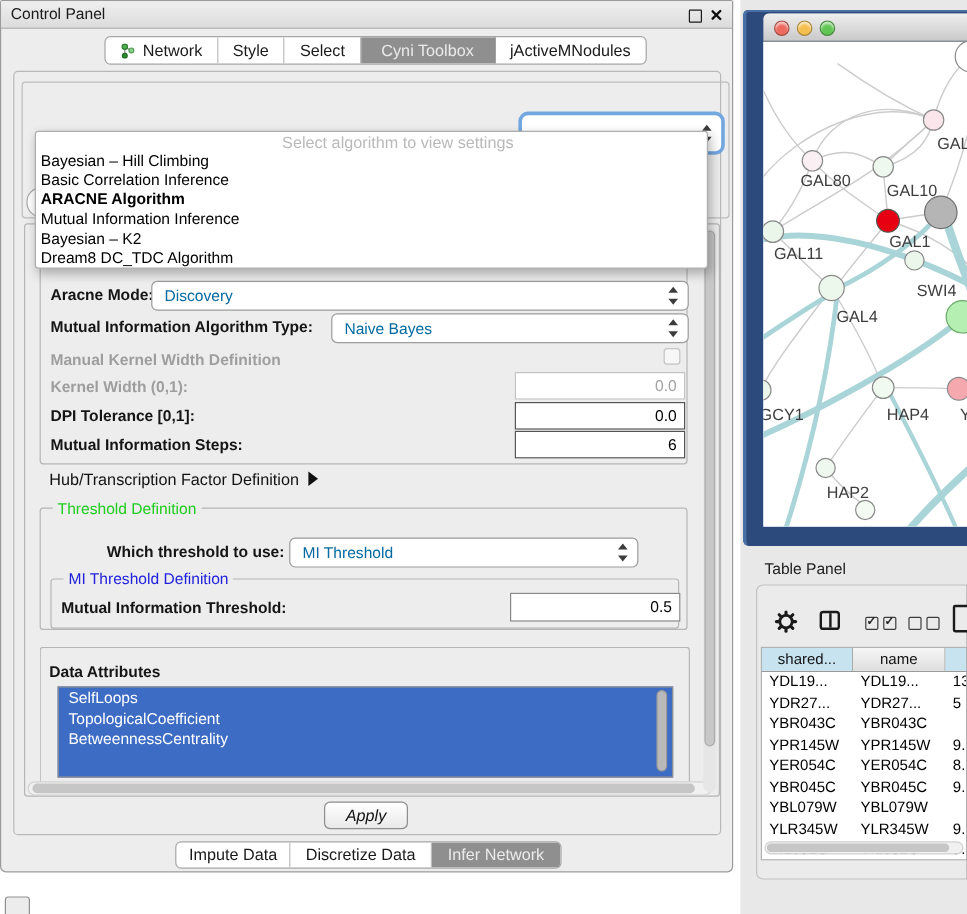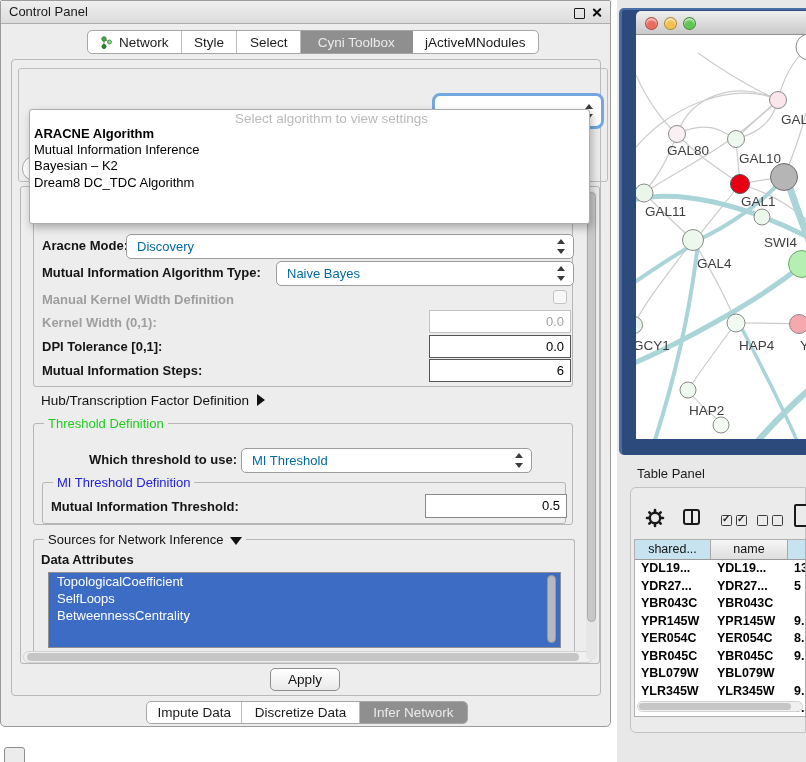--- a/index.html
+++ b/index.html
@@ -63,21 +63,21 @@
          border-left:8px solid #111;margin-left:8px;vertical-align:-1px;}
   .tri-down{display:inline-block;width:0;height:0;border-left:6.5px solid transparent;border-right:6.5px solid transparent;
          border-top:8px solid #111;margin-left:6px;vertical-align:-1px;}
   .attr-list{background:#3d6cc4;border:1px solid #8f8f8f;box-sizing:border-box;overflow:hidden;}
   .attr-item{font-size:13px;color:#ffffff;height:17px;line-height:17px;padding-left:8px;white-space:nowrap;}
   .vscroll{background:#e6e6e6;border-radius:6px;}
   .vthumb{position:absolute;left:1px;right:1px;background:#c7c7c7;border:1px solid #ababab;border-radius:5px;box-sizing:border-box;}
   .hscroll{background:#f0f0f0;border:1px solid #d2d2d2;border-radius:6px;box-sizing:border-box;}
   .hthumb{position:absolute;top:1px;bottom:1px;background:#c6c6c6;border-radius:5px;}
   .apply{width:70px;height:23px;background:linear-gradient(#ffffff,#e9e9e9);border:1px solid #8e8e8e;
-         border-radius:5px;font-size:13.5px;color:#111;text-align:center;line-height:21px;box-sizing:border-box;}
+         border-radius:5px;font-size:13.5px;color:#111;text-align:center;line-height:21px;box-sizing:border-box;font-style:italic;}
   
   .right-bg{left:617px;top:0;width:189px;height:762px;background:#e8e8e8;}
   .net-frame{left:619px;top:8px;width:187px;height:447px;background:#2c4a7b;border-left:3px solid #4a6fa5;
          border-top:2px solid #4a6fa5;border-radius:5px 0 0 5px;box-sizing:border-box;}
   .net-titlebar{left:14px;top:1px;width:171px;height:24px;background:linear-gradient(#efefef,#c9c9c9);
          border-radius:5px 0 0 0;border-bottom:1px solid #8f8f8f;box-sizing:border-box;}
   .tl{top:6px;width:13px;height:13px;border-radius:50%;box-sizing:border-box;border:1px solid rgba(0,0,0,.3);
       box-shadow:inset 0 2px 2px rgba(255,255,255,.65);}
   .net-canvas{left:14px;top:25px;width:200px;height:404px;background:#ffffff;overflow:hidden;}
   
@@ -88,21 +88,21 @@
   .split-ic{left:52px;top:21px;width:17px;height:16px;border:2px solid #1a1a1a;border-radius:3px;box-sizing:border-box;}
   .split-ic::after{content:"";position:absolute;left:50%;top:0;bottom:0;width:2px;margin-left:-1px;background:#1a1a1a;}
   .mini-cb{position:relative;display:inline-block;width:9px;height:9px;border:1.5px solid #3c3c3c;border-radius:1.5px;margin:0 2px;box-sizing:content-box;}
   .mini-cb.ck::after{content:"✓";position:absolute;top:-3px;left:0;font-size:10px;font-weight:bold;color:#222;}
   .cb-grp{left:88px;top:24px;} .cb-grp2{left:124px;top:24px;}
   .doc-ic{left:163px;top:16px;width:14px;height:23px;border:2px solid #1a1a1a;border-radius:2px;box-sizing:border-box;background:#ebebeb;}
   .tbl-box{left:3px;top:51px;width:172px;height:178px;background:#ffffff;border:1px solid #b0b0b0;box-sizing:border-box;overflow:hidden;}
   .tbl-head{display:flex;height:19px;border-bottom:1px solid #9a9a9a;}
   .th{font-size:12.5px;color:#111;text-align:center;line-height:19px;box-sizing:border-box;border-right:1px solid #a9a9a9;overflow:hidden;}
   .th.selcol{background:#c7e3ef;} .th.normcol{background:linear-gradient(#f6f6f6,#dedede);}
-  .tr{display:flex;height:17.5px;font-weight:bold;}
+  .tr{display:flex;height:17.5px;}
   .td{font-size:12.5px;color:#000;line-height:17.5px;padding-left:6px;box-sizing:border-box;overflow:hidden;white-space:nowrap;}
   .tp-hscroll{left:2px;top:161px;width:166px;height:11px;}
   .mini-win{left:4px;top:747px;width:19px;height:20px;background:#ececec;border:1px solid #8f8f8f;border-radius:3px;}
   .edge-artifact{left:3px;top:0;width:2px;height:6px;background:#777;}
   .topstrip{left:0;top:0;width:612px;height:8px;background:#f6f6f6;}
 </style>
 </head>
 <body>
 
 <div class="abs topstrip"></div>
@@ -149,20 +149,22 @@
           <i class="up"></i>
           <i class="dn"></i>
         </span>
     </div>
     <div class="abs rem-combo-file">
       <span>galFiltered.sif default node</span>
     </div>
 
     <div class="abs dropdown">
       <div class="dd-placeholder">Select algorithm to view settings</div>
+      <div class="dd-item">Bayesian – Hill Climbing</div>
+      <div class="dd-item">Basic Correlation Inference</div>
       <div class="dd-item bold">ARACNE Algorithm</div>
       <div class="dd-item">Mutual Information Inference</div>
       <div class="dd-item">Bayesian – K2</div>
       <div class="dd-item">Dream8 DC_TDC Algorithm</div>
     </div>
 
     <div class="abs group" style="left:8px;top:126px;width:580px;height:478px;">
       <span class="legend" style="left:14px;">Cyni Algorithm Settings</span>
 
       <div class="abs group" style="left:12px;top:26px;width:540px;height:174px;">
@@ -216,27 +218,24 @@
         <div class="abs group" style="left:8px;top:58px;width:524px;height:42px;">
           <span class="legend blue">MI Threshold Definition</span>
           <span class="abs lbl" style="left:8px;top:16px;">Mutual Information Threshold:</span>
           <div class="abs field" style="left:382px;top:11px;width:142px;height:24px;border-color:#888;">
             <span>0.5</span>
           </div>
         </div>
       </div>
 
       <div class="abs group" style="left:12px;top:352px;width:542px;height:124px;border-bottom:none;">
-        <span class="legend" style="color:#111;">
-          <span>Sources for Network Inference</span><span class="tri-down"></span>
-        </span>
         <span class="abs lbl" style="left:7px;top:12px;">Data Attributes</span>
         <div class="abs attr-list" style="left:14px;top:32px;width:513px;height:76px;">
+          <div class="attr-item">SelfLoops</div>
           <div class="attr-item">TopologicalCoefficient</div>
-          <div class="attr-item">SelfLoops</div>
           <div class="attr-item">BetweennessCentrality</div>
           <div class="abs vscroll" style="right:3px;top:2px;width:11px;height:71px;background:transparent;">
             <span class="vthumb" style="top:0;height:68px;background:#b9b9b9;border-color:#999;"></span>
           </div>
         </div>
       </div>
 
       <div class="abs hscroll" style="left:2px;top:464px;width:570px;height:12px;">
         <span class="hthumb" style="left:3px;width:552px;"></span>
       </div>

